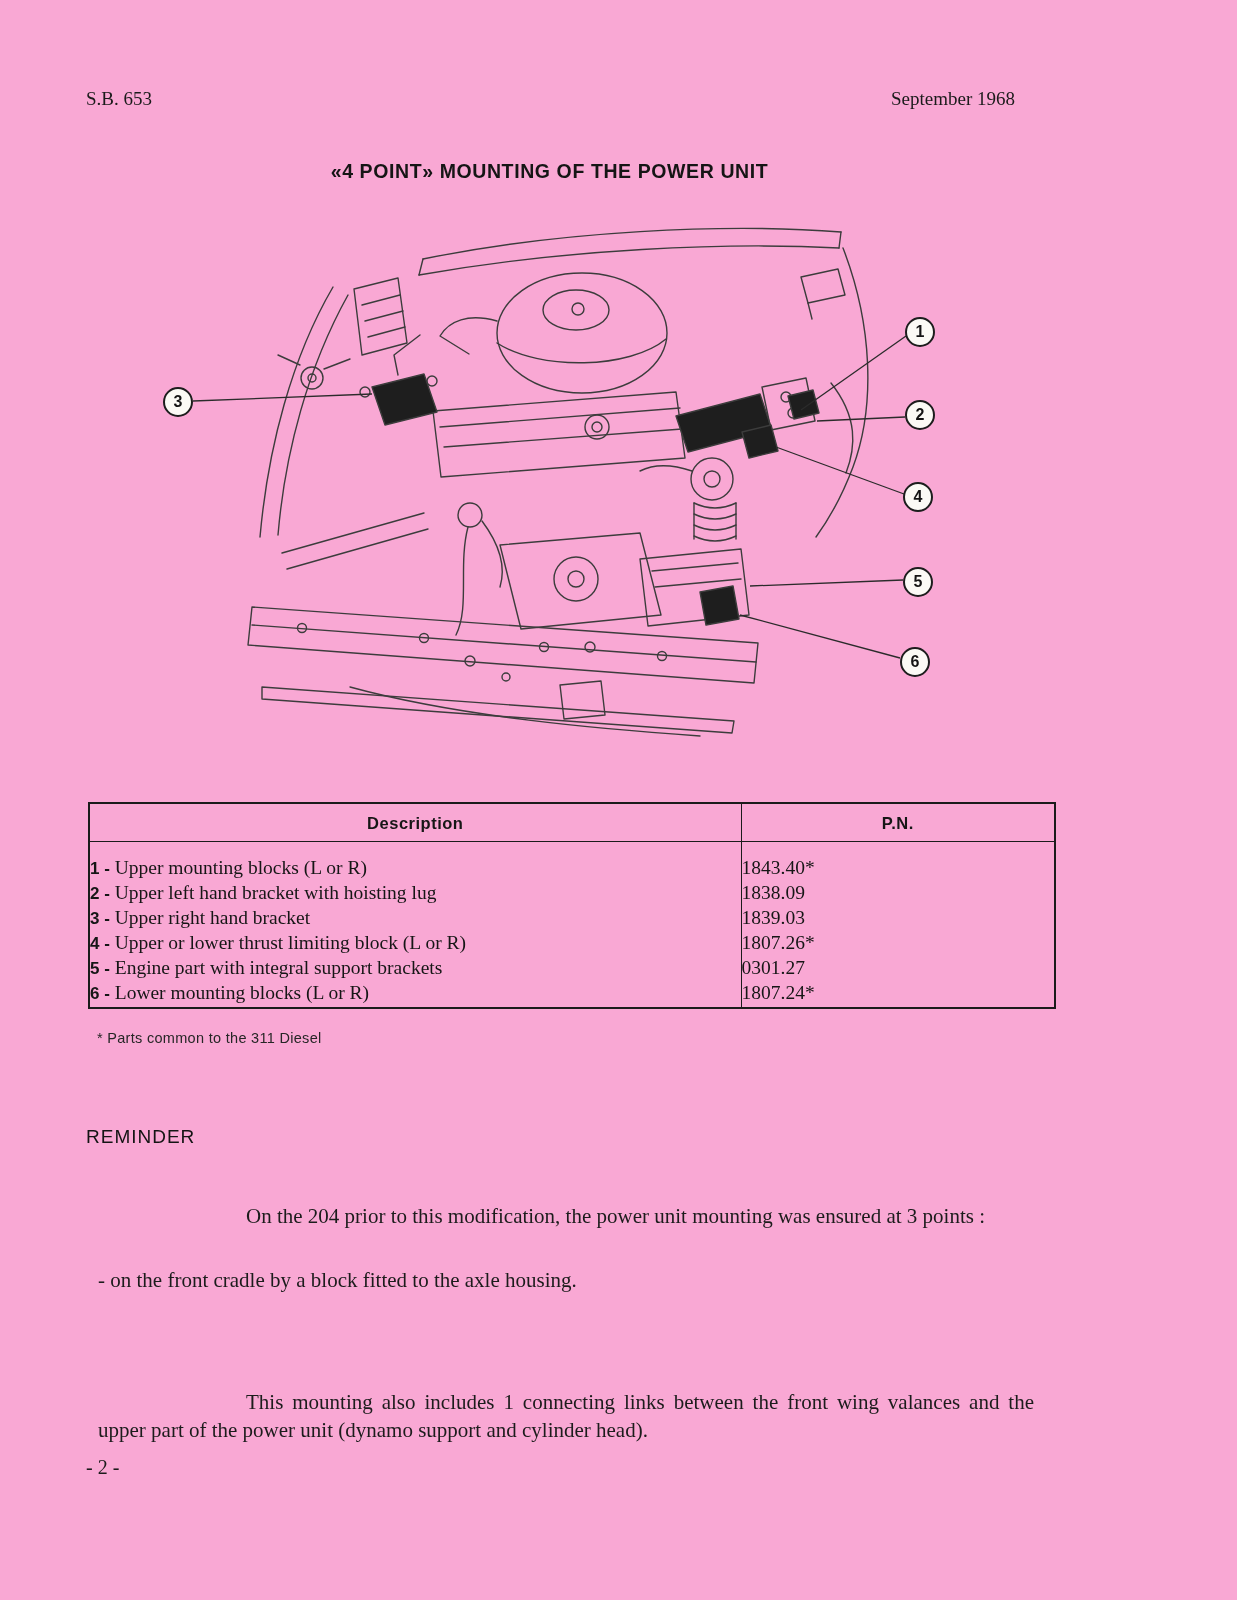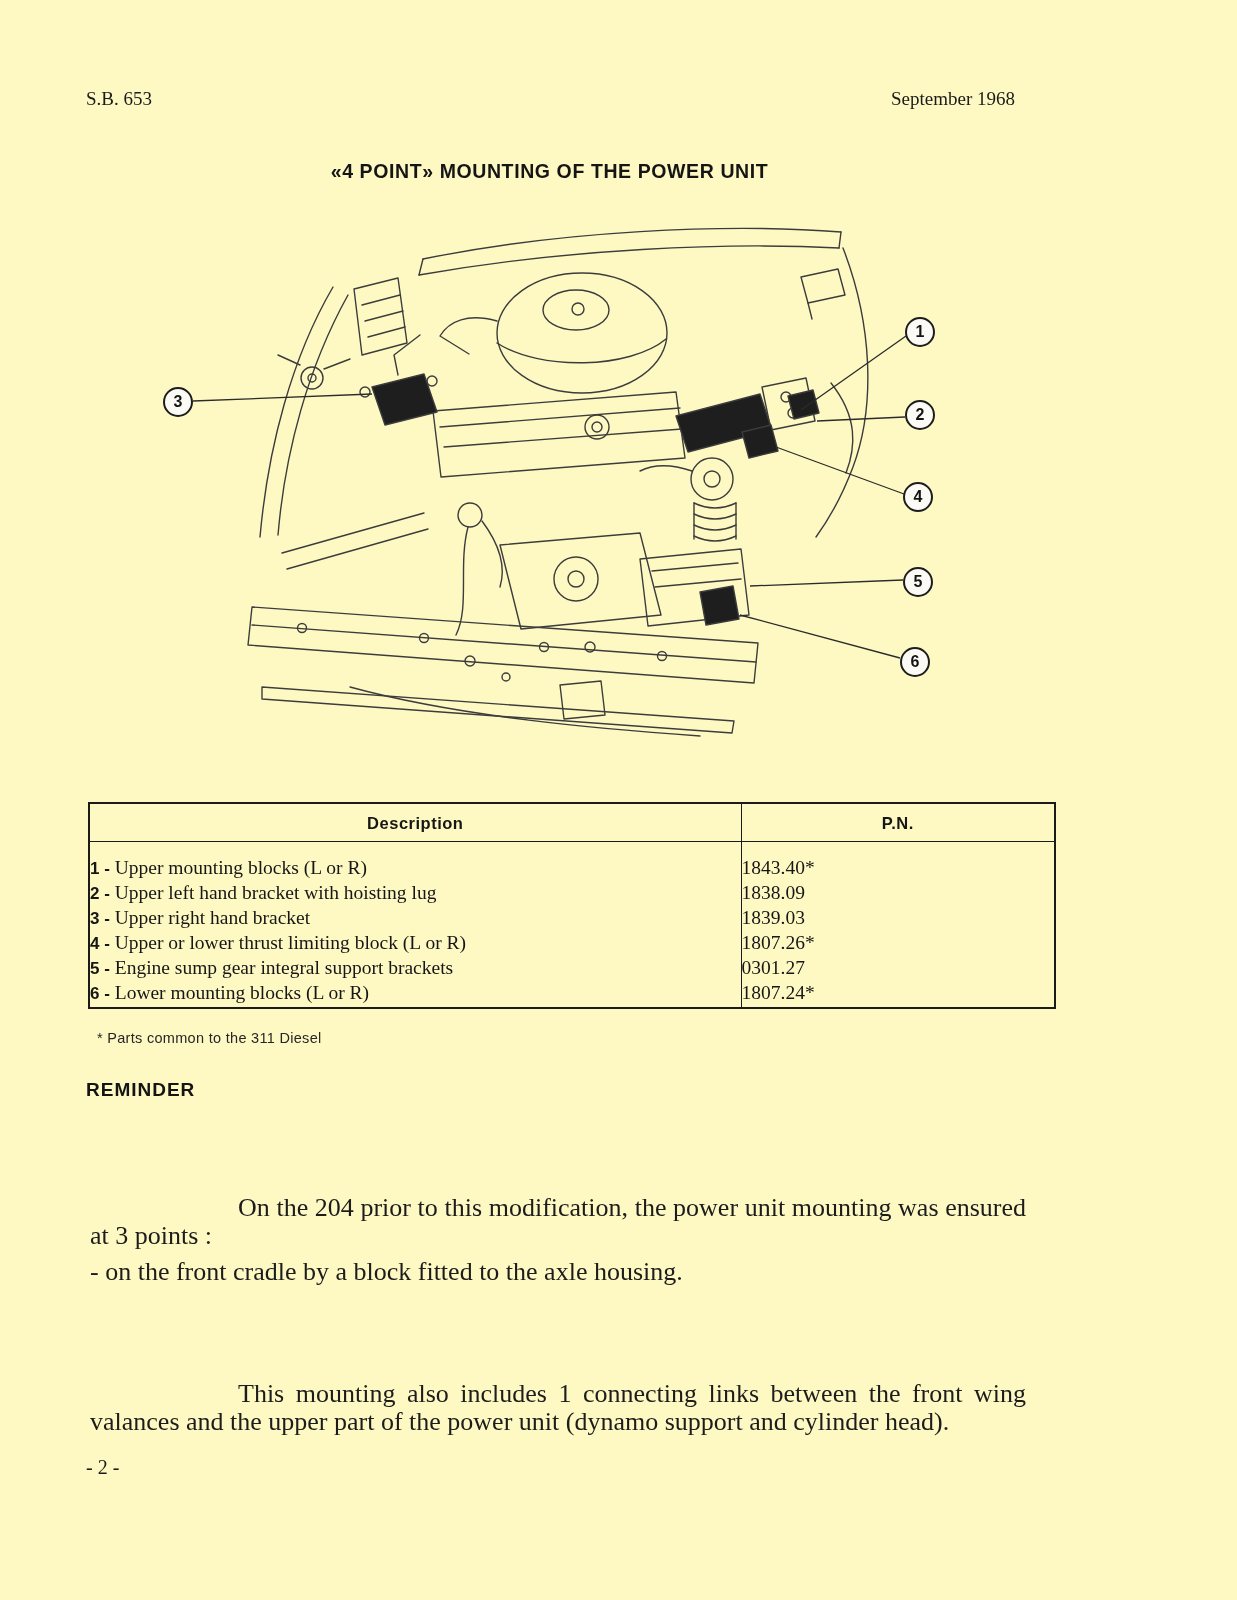--- a/index.html
+++ b/index.html
@@ -2,21 +2,21 @@
 <html><head>
 <meta charset="utf-8">
 <style>
   * { box-sizing: border-box; }
   html, body { margin: 0; padding: 0; background: #d8d8d8; }
   .page {
     position: relative;
     width: 1237px;
     height: 1600px;
     margin: 0 auto;
-    background: #fef9c3;
+    background: #f9a8d4;
     color: #1b1b1b;
     font-family: "Liberation Serif", serif;
     overflow: hidden;
   }
   .hdr {
     position: absolute;
     top: 88px; left: 86px; right: 222px;
     display: flex;
     justify-content: space-between;
     font-size: 19px;
@@ -84,34 +84,34 @@
   .footnote {
     position: absolute;
     top: 1030px; left: 97px;
     font-family: "Liberation Sans", sans-serif;
     font-size: 14.5px;
     color: #262626;
     letter-spacing: .3px;
   }
   .reminder-h {
     position: absolute;
-    top: 1079px; left: 86px;
+    top: 1126px; left: 86px;
     margin: 0;
     font-family: "Liberation Sans", sans-serif;
-    font-weight: bold;
+    font-weight: normal;
     font-size: 19px;
     letter-spacing: 1px;
     color: #141414;
   }
   .para {
     position: absolute;
     left: 86px;
     width: 936px;
-    margin: 4px;
-    font-size: 26px;
+    margin: 12px;
+    font-size: 21px;
     line-height: 28px;
     color: #1c1c1c;
   }
   .p1 { top: 1190px; text-indent: 148px; text-align: justify; }
   .b1 { top: 1254px; }
   .b2 { top: 1292px; width: 942px; padding-left: 15px; text-indent: -15px; }
   .p2 { top: 1376px; text-indent: 148px; text-align: justify; }
   .pagenum {
     position: absolute;
     top: 1456px; left: 86px;
@@ -264,21 +264,21 @@
       </tr>
       <tr>
         <td class="desc divider"><span class="num">3 -</span> <span>Upper right hand bracket</span></td>
         <td class="pn">1839.03</td>
       </tr>
       <tr>
         <td class="desc divider"><span class="num">4 -</span> <span>Upper or lower thrust limiting block (L or R)</span></td>
         <td class="pn">1807.26*</td>
       </tr>
       <tr>
-        <td class="desc divider"><span class="num">5 -</span> <span>Engine sump gear integral support brackets</span></td>
+        <td class="desc divider"><span class="num">5 -</span> <span>Engine part with integral support brackets</span></td>
         <td class="pn">0301.27</td>
       </tr>
       <tr>
         <td class="desc divider"><span class="num">6 -</span> <span>Lower mounting blocks (L or R)</span></td>
         <td class="pn">1807.24*</td>
       </tr>
     </tbody>
   </table>
 
   <div class="footnote">* Parts common to the 311 Diesel</div>

